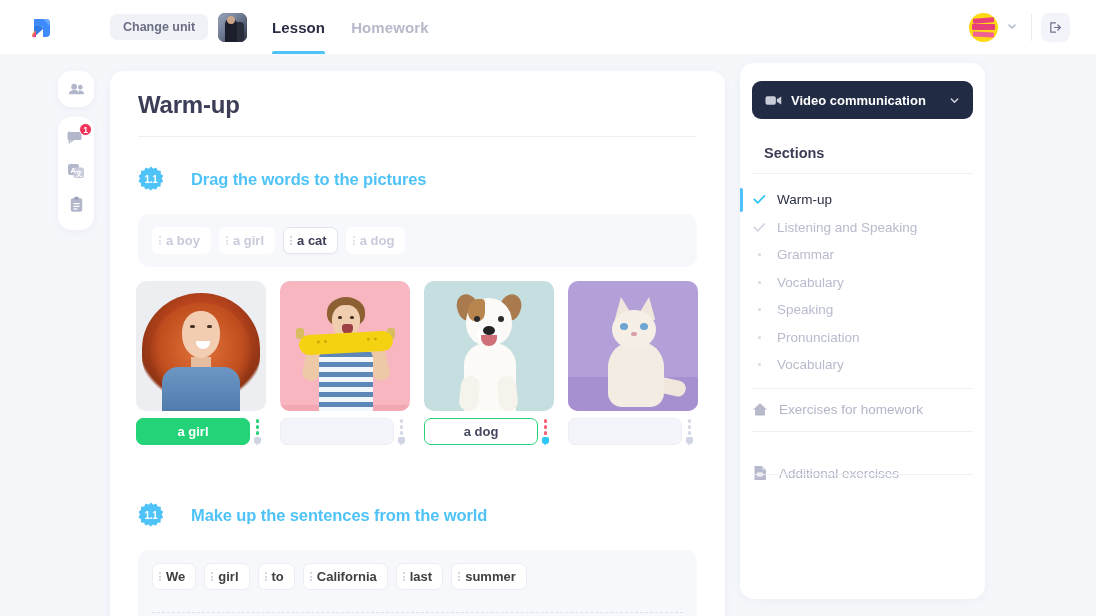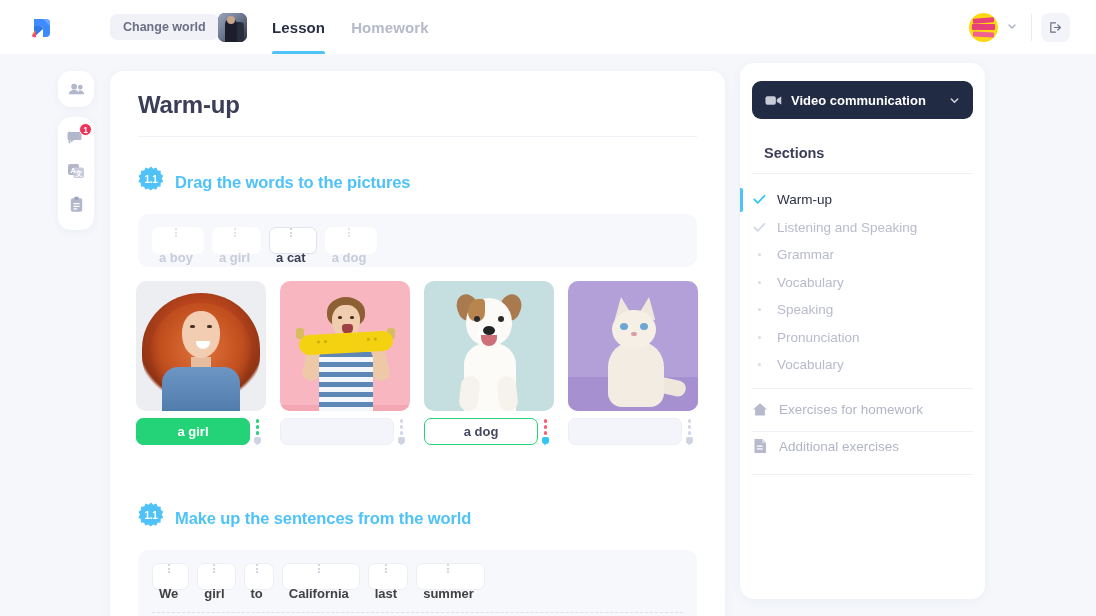--- a/index.html
+++ b/index.html
@@ -226,21 +226,21 @@
     top: 65px;
     width: 559px;
     height: 1px;
     background: #eef0f6;
   }
 
   .ex-header {
     position: absolute;
     left: 28px;
     display: flex;
-    align-items: flex-end;
+    align-items: center;
     gap: 11px;
   }
   .ex-header.h1 { top: 95px; }
   .ex-header.h2 { top: 431px; }
 
   .ex-badge {
     position: relative;
     width: 26px;
     height: 26px;
     flex: 0 0 26px;
@@ -259,20 +259,21 @@
     font-weight: 700;
     color: #ffffff;
     letter-spacing: -0.3px;
   }
 
   .ex-title {
     font-size: 16.5px;
     font-weight: 700;
     color: #4fc3f7;
     letter-spacing: -0.1px;
+    margin-left: 16px;
   }
 
   .ex-menu {
     position: absolute;
     width: 34px;
     height: 26px;
     background: #ffffff;
     border: 1px solid #f0f1f6;
     border-radius: 8px;
     display: flex;
@@ -307,28 +308,27 @@
     border-top: 1.5px dashed #dde0ec;
   }
 
   .chip {
     height: 27px;
     background: #ffffff;
     border-radius: 7px;
     display: flex;
     align-items: center;
     padding: 0 10px 0 6px;
-    gap: 13px;
+    gap: 5px;
     font-size: 13px;
     font-weight: 600;
     color: #c8cbdb;
     cursor: grab;
     border: 1px solid transparent;
     user-select: none;
-    flex-direction: column;
   }
   .chip.active {
     color: #3b3e56;
     border: 1px solid #e2e4ee;
     box-shadow: 0 1px 2px rgba(58,70,112,0.04);
   }
   .chip.solid {
     color: #404040;
     border: 1px solid #eceef4;
   }
@@ -568,41 +568,41 @@
     left: 12px;
     height: 42px;
     display: flex;
     align-items: center;
     gap: 11px;
     font-size: 13.5px;
     color: #b2b5c8;
     cursor: pointer;
   }
   .panel-link.l1 { top: 325px; }
-  .panel-link.l2 { top: 362px; }
+  .panel-link.l2 { top: 389px; }
   .panel-link .pl-icon { width: 16px; flex: 0 0 16px; display:flex; align-items:center; justify-content:center; }
 
   svg { display: block; }
 </style>
 </head>
 <body>
 
 <div class="topbar">
 
   <div class="logo">
     <svg width="30" height="30" viewBox="0 0 30 30">
       <path d="M8 7 h12 a4 4 0 0 1 4 4 v10 a4 4 0 0 1 -4 4 h-3 v-8 a3 3 0 0 0 -3 -3 h-6 z" fill="#3d8bfd"></path>
       <path d="M20 7 a4 4 0 0 1 4 4 v3 l-7 -7 z" fill="#6aa9ff"></path>
       <path d="M8 14 l6 0 a3 3 0 0 1 3 3 v0 l-9 8 z" fill="#2f7ae5"></path>
       <path d="M6 24 c0 -3 2 -5 4 -5 l0 6 z" fill="#f4a23c"></path>
       <path d="M6 24 c1.5 1.6 3 1.6 4 1 l0 -6 z" fill="#ec4b7c"></path>
     </svg>
   </div>
 
-  <button class="change-unit-btn">Change world</button>
+  <button class="change-unit-btn">Change unit</button>
 
   <div class="unit-thumb">
     <div class="t-sky"></div>
     <div class="t-person2"></div>
     <div class="t-person"></div>
     <div class="t-head"></div>
   </div>
 
   <div class="tabs">
     <div class="tab active">Lesson</div>

